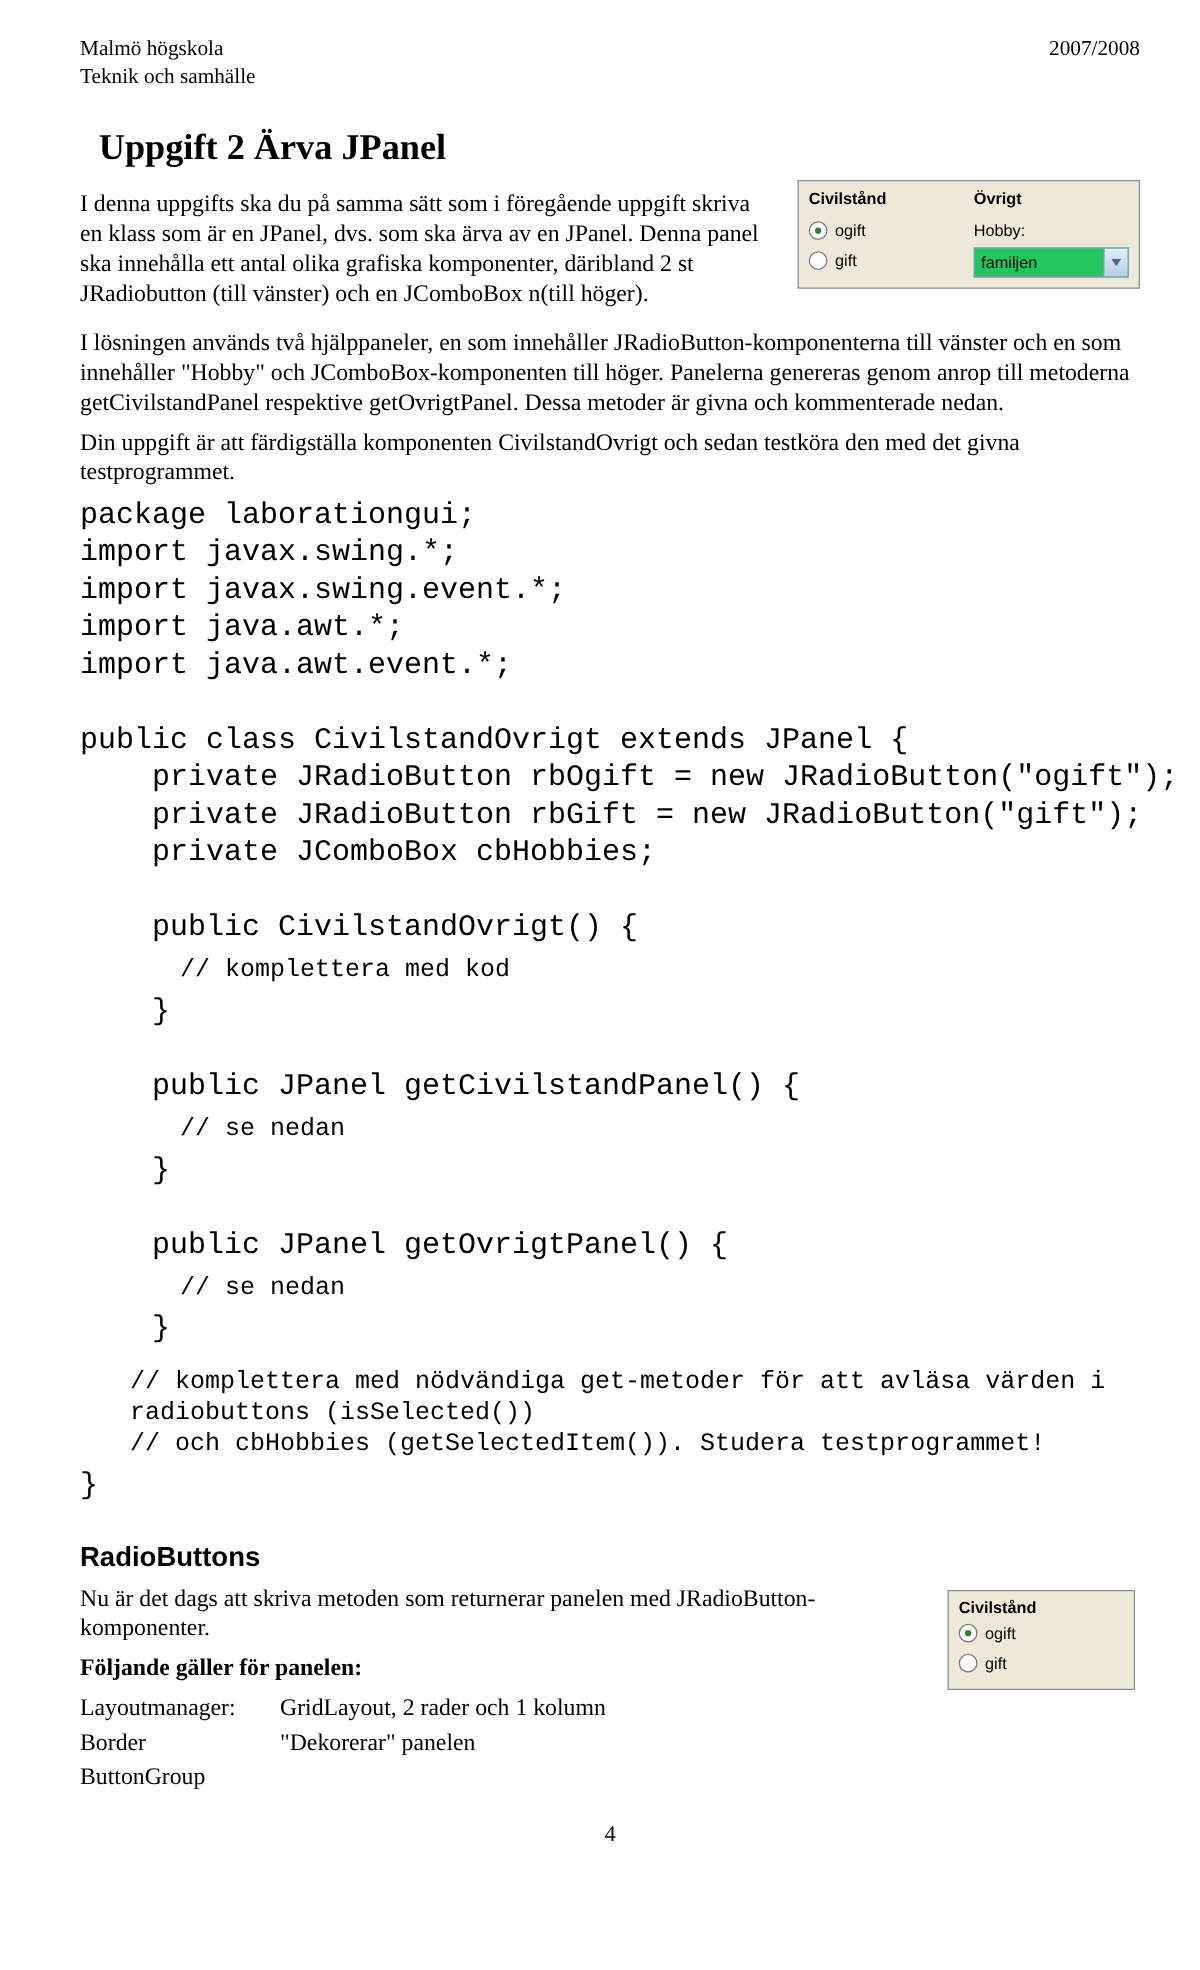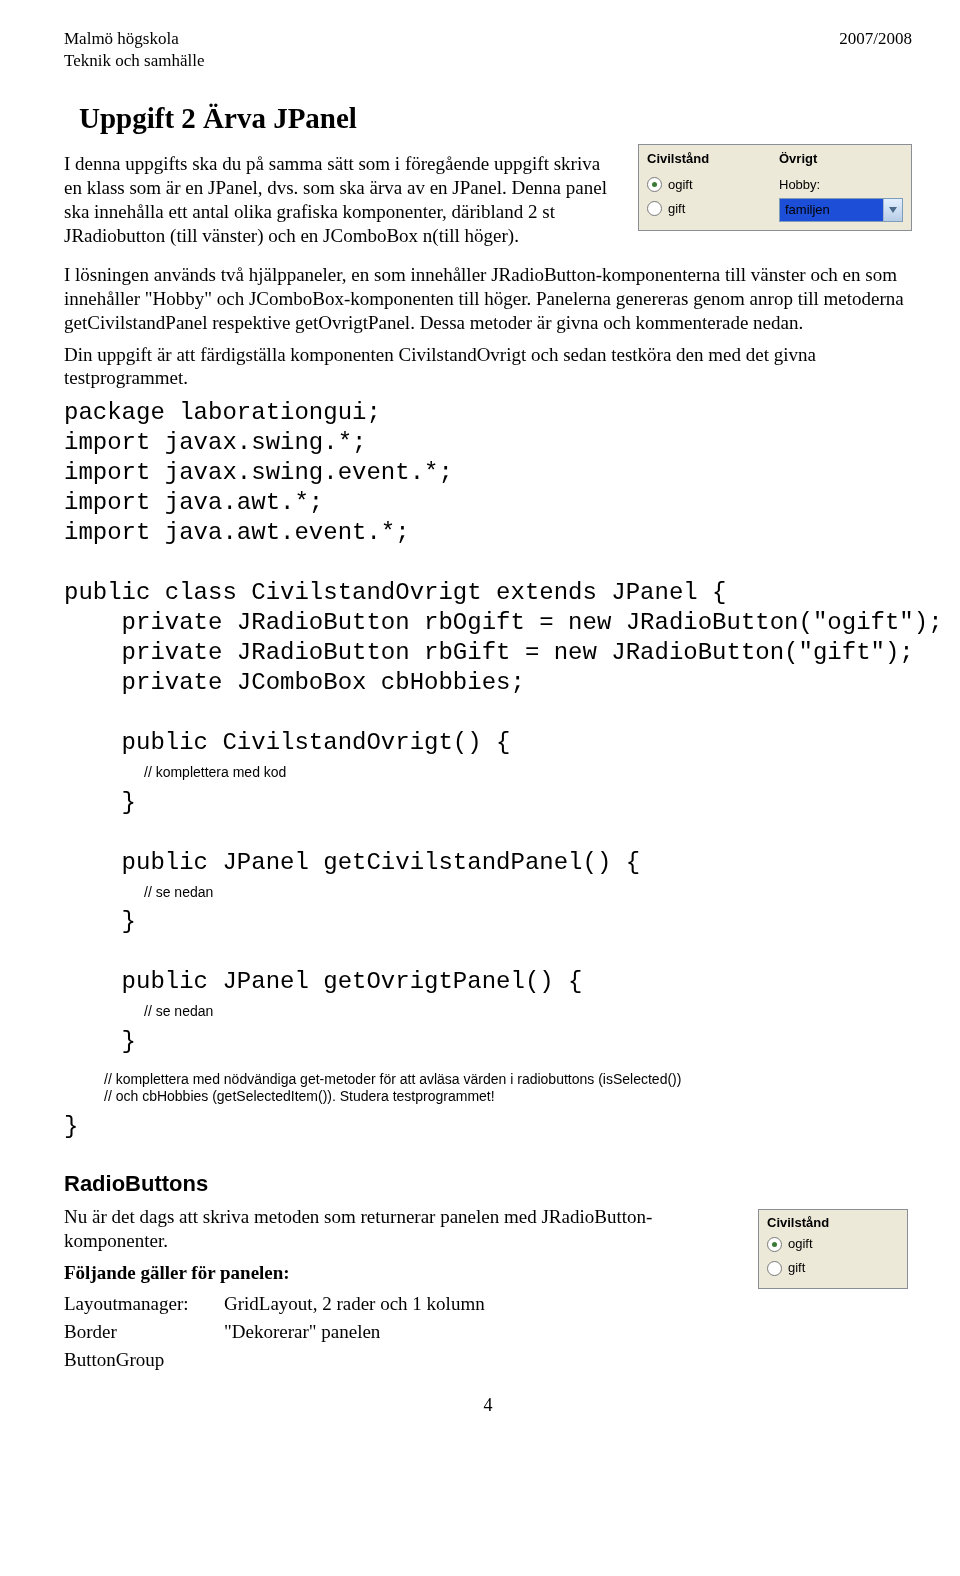--- a/index.html
+++ b/index.html
@@ -30,37 +30,37 @@
     box-sizing:border-box;
     display:flex;gap:8px;
   }
   .widget1 .col{flex:1}
   .widget1 .wlabel{font-weight:bold;margin-bottom:6px}
   .wrow{display:flex;align-items:center;gap:6px;margin:2px 0;height:22px}
   .radio{width:13px;height:13px;border:1px solid #7a7a7a;border-radius:50%;background:#fff;display:inline-flex;align-items:center;justify-content:center}
   .radio .dot{width:5px;height:5px;background:#3b7a36;border-radius:50%}
   .combo{
     display:flex;align-items:center;
-    border:1px solid #7e9db9;background:#1d4ed8;height:22px;
+    border:1px solid #7e9db9;background:#22c55e;height:22px;
   }
   .combo .cval{flex:1;padding:0 5px;font-size:13px}
   .combo .cbtn{
     width:18px;height:100%;border-left:1px solid #a6b7c9;
     background:linear-gradient(#e2efff,#b7cde6);
     display:flex;align-items:center;justify-content:center;
   }
   .combo .cbtn svg{width:8px;height:6px}
   pre.code{
     font-family:"Courier New",Courier,monospace;
     font-size:24px;
     margin:6px 0 6px 0;
     white-space:pre;
     line-height:1.25;
   }
-  .cmt{font-family:Liberation Sans, sans-serif;font-size:14px}
+  .cmt{font-family:Liberation Mono, monospace;font-size:20px}
   .ind1{padding-left:40px}
   .ind2{padding-left:80px}
   .widget2{
     float:right;width:150px;margin:4px 4px 4px 14px;
     border:1px solid #8a8f97;background:#ece9d8;
     font-family:Tahoma,Arial,sans-serif;font-size:13px;
     padding:5px 8px 7px 8px;box-sizing:border-box;
   }
   .props{margin-top:6px}
   .props .row{display:flex;margin:4px 0}

